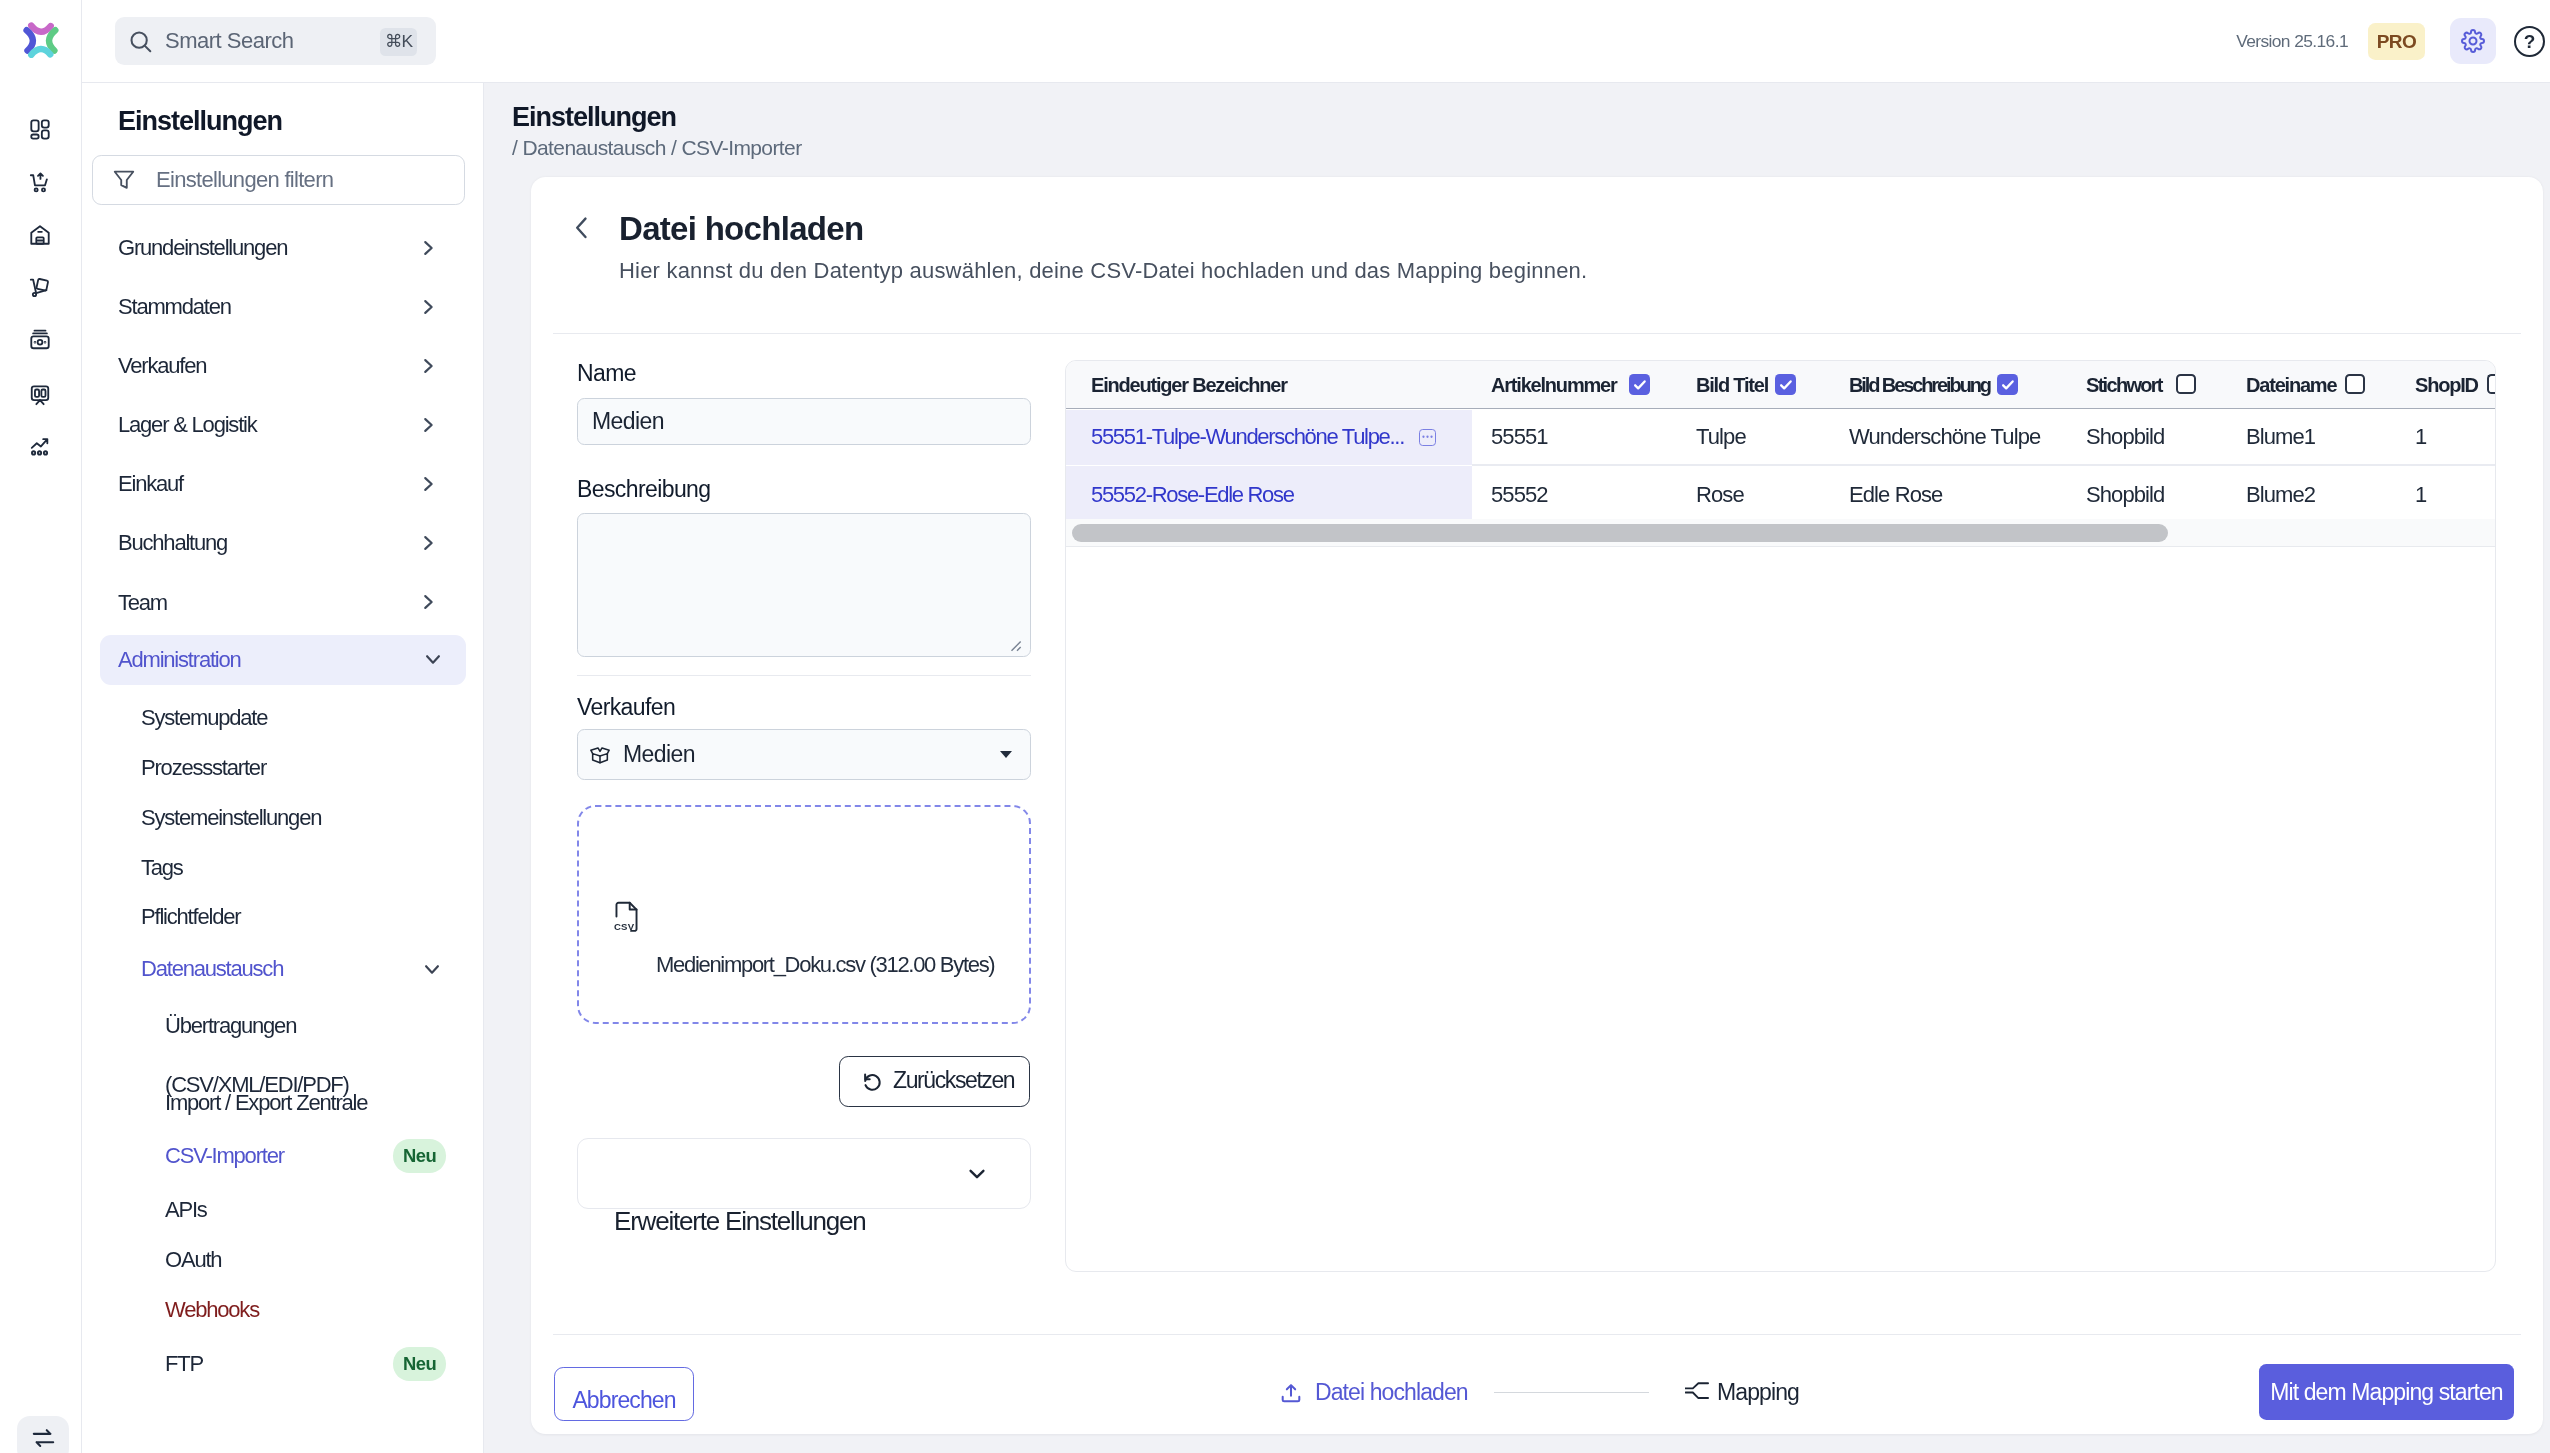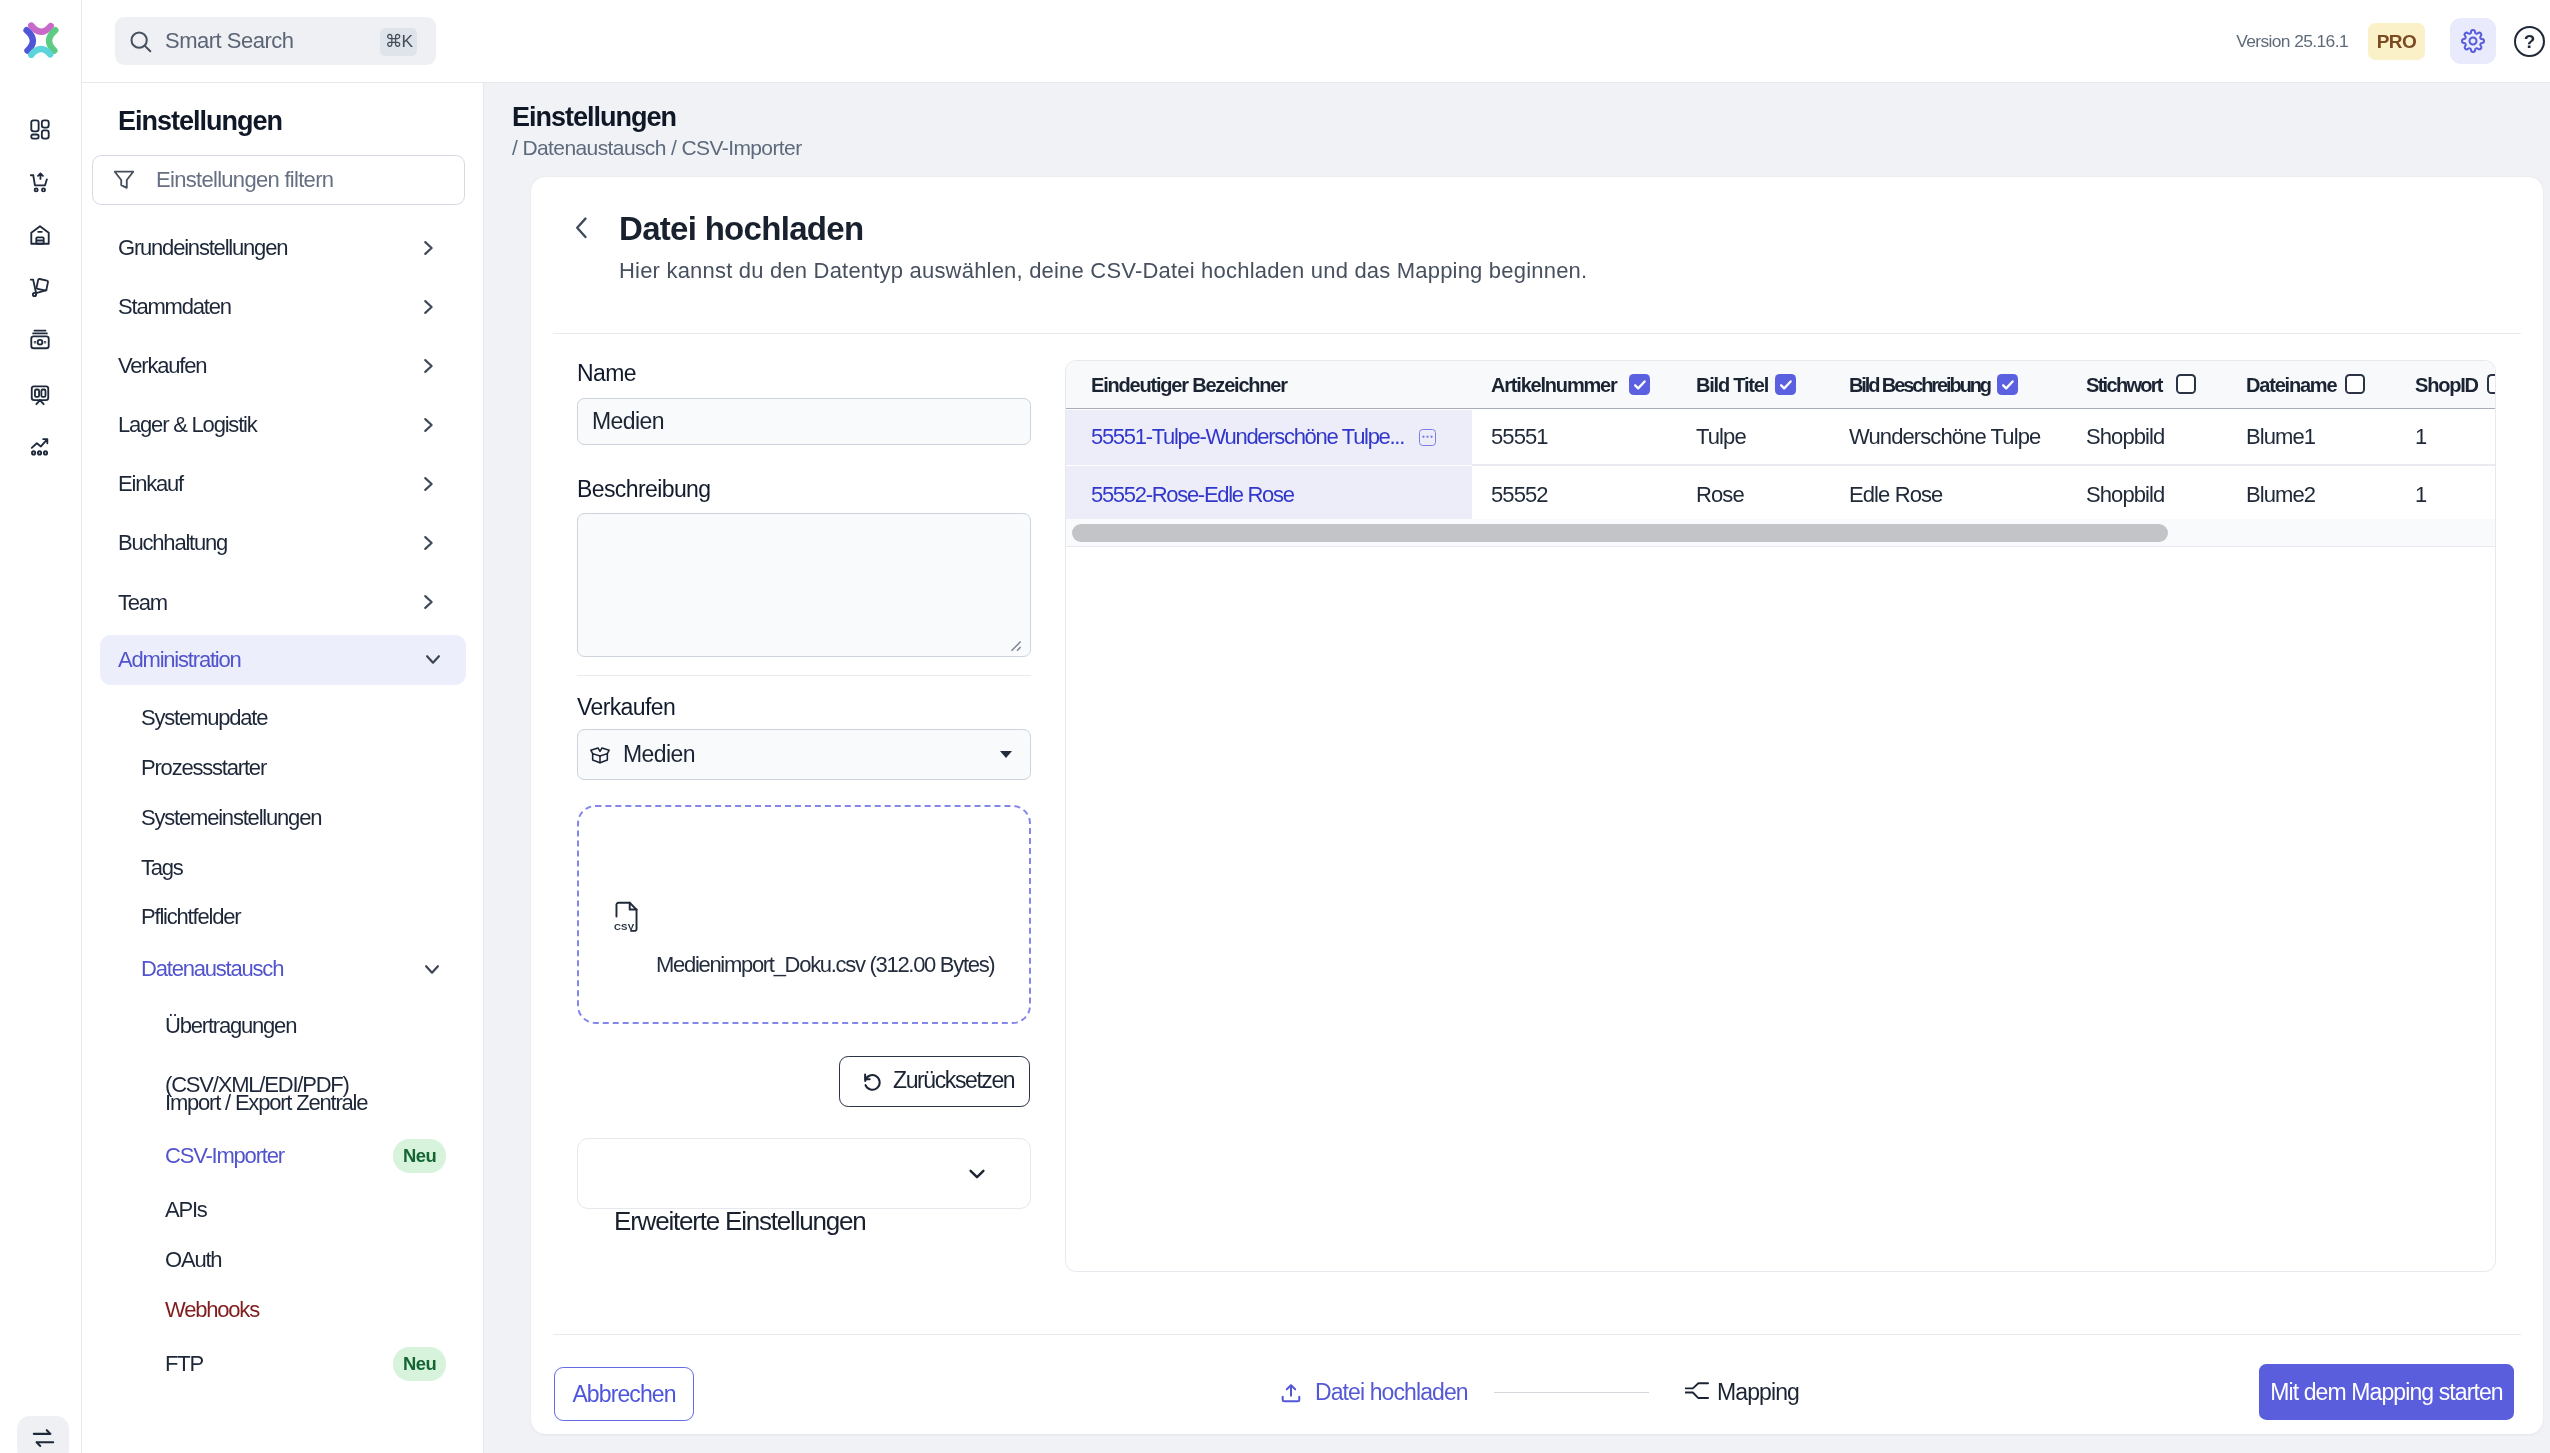--- a/index.html
+++ b/index.html
@@ -295,21 +295,21 @@
 <div class="txt" style="left:1491px;top:475px;height:39px;font-size:22px;letter-spacing:-0.9px;color:#202a39;z-index:2;">55552</div>
 <div class="txt" style="left:1696px;top:475px;height:39px;font-size:22px;letter-spacing:-0.9px;color:#202a39;z-index:2;">Rose</div>
 <div class="txt" style="left:1849px;top:475px;height:39px;font-size:22px;letter-spacing:-0.9px;color:#202a39;z-index:2;">Edle Rose</div>
 <div class="txt" style="left:2086px;top:475px;height:39px;font-size:22px;letter-spacing:-0.9px;color:#202a39;z-index:2;">Shopbild</div>
 <div class="txt" style="left:2246px;top:475px;height:39px;font-size:22px;letter-spacing:-0.9px;color:#202a39;z-index:2;">Blume2</div>
 <div class="txt" style="left:2415px;top:475px;height:39px;font-size:22px;letter-spacing:-0.9px;color:#202a39;z-index:2;">1</div>
 <div class="abs" style="left:1066px;top:519px;width:1429px;height:27.6px;background:#f9fafb;border-bottom:1.4px solid #e8eaee;"></div>
 <div class="abs" style="left:1072px;top:524px;width:1096px;height:18.4px;border-radius:9.2px;background:#c2c4c8;z-index:2;"></div>
 <div class="abs" style="left:553px;top:1334px;width:1968px;height:0.9px;background:#e8eaef;"></div>
 <div class="abs" style="left:554px;top:1367px;width:140px;height:54px;border-radius:9.2px;background:#fff;border:1.4px solid #636ae2;"></div>
-<div class="txt" style="left:554px;top:1367px;width:140px;height:54px;justify-content:center;font-size:23px;letter-spacing:-0.9px;color:#4d55dd;">Abbrechen</div>
+<div class="txt" style="left:554px;top:1367px;width:140px;height:66px;justify-content:center;font-size:23px;letter-spacing:-0.9px;color:#4d55dd;">Abbrechen</div>
 <svg style="left:1279px;top:1381px;" width="24" height="24" viewBox="0 0 26 26">
     <g style="fill:none;stroke-linecap:round;stroke-linejoin:round" stroke="#5458d4" stroke-width="2.2">
       <path d="M4,17 V20.5 A1.5,1.5 0 0 0 5.5,22 H20.5 A1.5,1.5 0 0 0 22,20.5 V17"></path>
       <path d="M13,16 V4.5 M8.5,9 L13,4.5 L17.5,9"></path>
     </g>
   </svg>
 <div class="txt" style="left:1315px;top:1372px;height:41px;font-size:23px;letter-spacing:-0.9px;color:#5458d4;">Datei hochladen</div>
 <div class="abs" style="left:1494px;top:1392px;width:155px;height:1.4px;background:#d4d8dd;"></div>
 <svg style="left:1685px;top:1380px;" width="24" height="25" viewBox="0 0 26 27">
     <g style="fill:none;stroke-linecap:round;stroke-linejoin:round" stroke="#1b2433" stroke-width="2">

